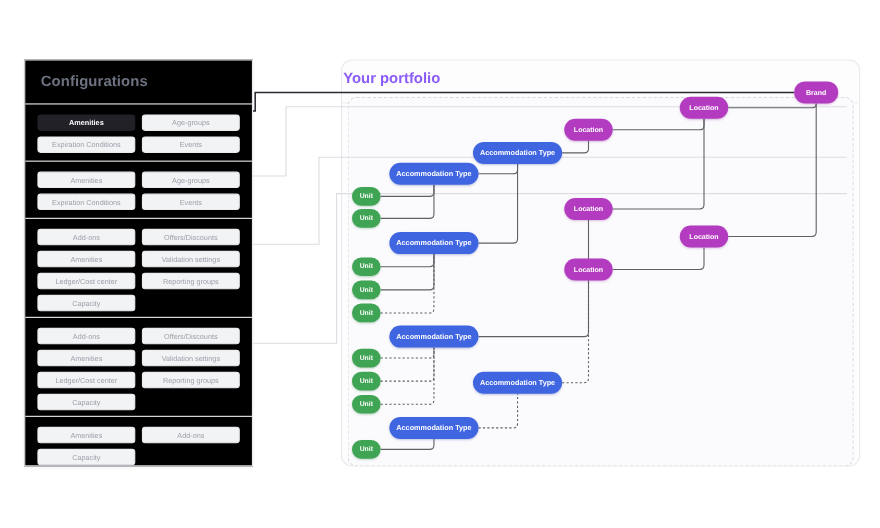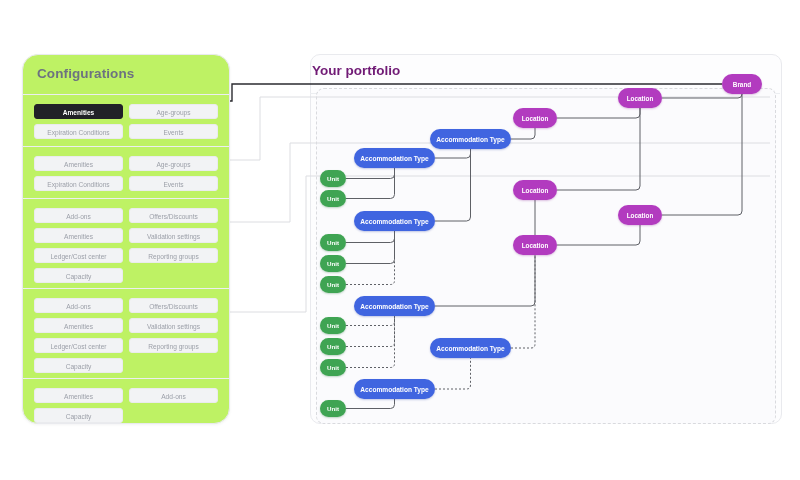--- a/index.html
+++ b/index.html
@@ -9,23 +9,23 @@
     background:#ffffff;
     font-family:"Liberation Sans", sans-serif;
     overflow:hidden;
     position:relative;
   }
   #root{position:absolute;left:0;top:0;width:800px;height:480px;}
 
   
   #config-card{
     position:absolute;left:22px;top:54px;width:206px;height:368px;
-    background:#bef264;
+    background:#000000;
     border:1px solid #e9eaee;
-    border-radius:16px;
+    border-radius:0;
     box-shadow:0 1px 3px rgba(20,20,40,.05);
     z-index:6;
   }
   #config-title{
     position:absolute;left:14px;top:11px;
     font-size:13.5px;font-weight:bold;color:#6d7280;
     letter-spacing:.1px;
   }
   #config-header-rule{
     position:absolute;left:0;top:39px;width:100%;height:1px;background:#eceef1;
@@ -63,21 +63,21 @@
   
   #portfolio-card{
     position:absolute;left:310px;top:54px;width:470px;height:368px;
     background:#fdfdfe;
     border:1px solid #e9eaee;
     border-radius:10px;
     z-index:2;
   }
   #portfolio-title{
     position:absolute;left:312px;top:63px;
-    font-size:13.5px;font-weight:bold;color:#701a75;
+    font-size:13.5px;font-weight:bold;color:#8b5cf6;
     z-index:7;
     text-align:center;
   }
   #portfolio-header-rule{
     position:absolute;left:310px;top:93px;width:470px;height:1px;background:#eceef1;z-index:3;
   }
   #portfolio-canvas{
     position:absolute;left:316px;top:88px;width:458px;height:334px;
     border:1px dashed #d9dade;
     border-radius:8px;

